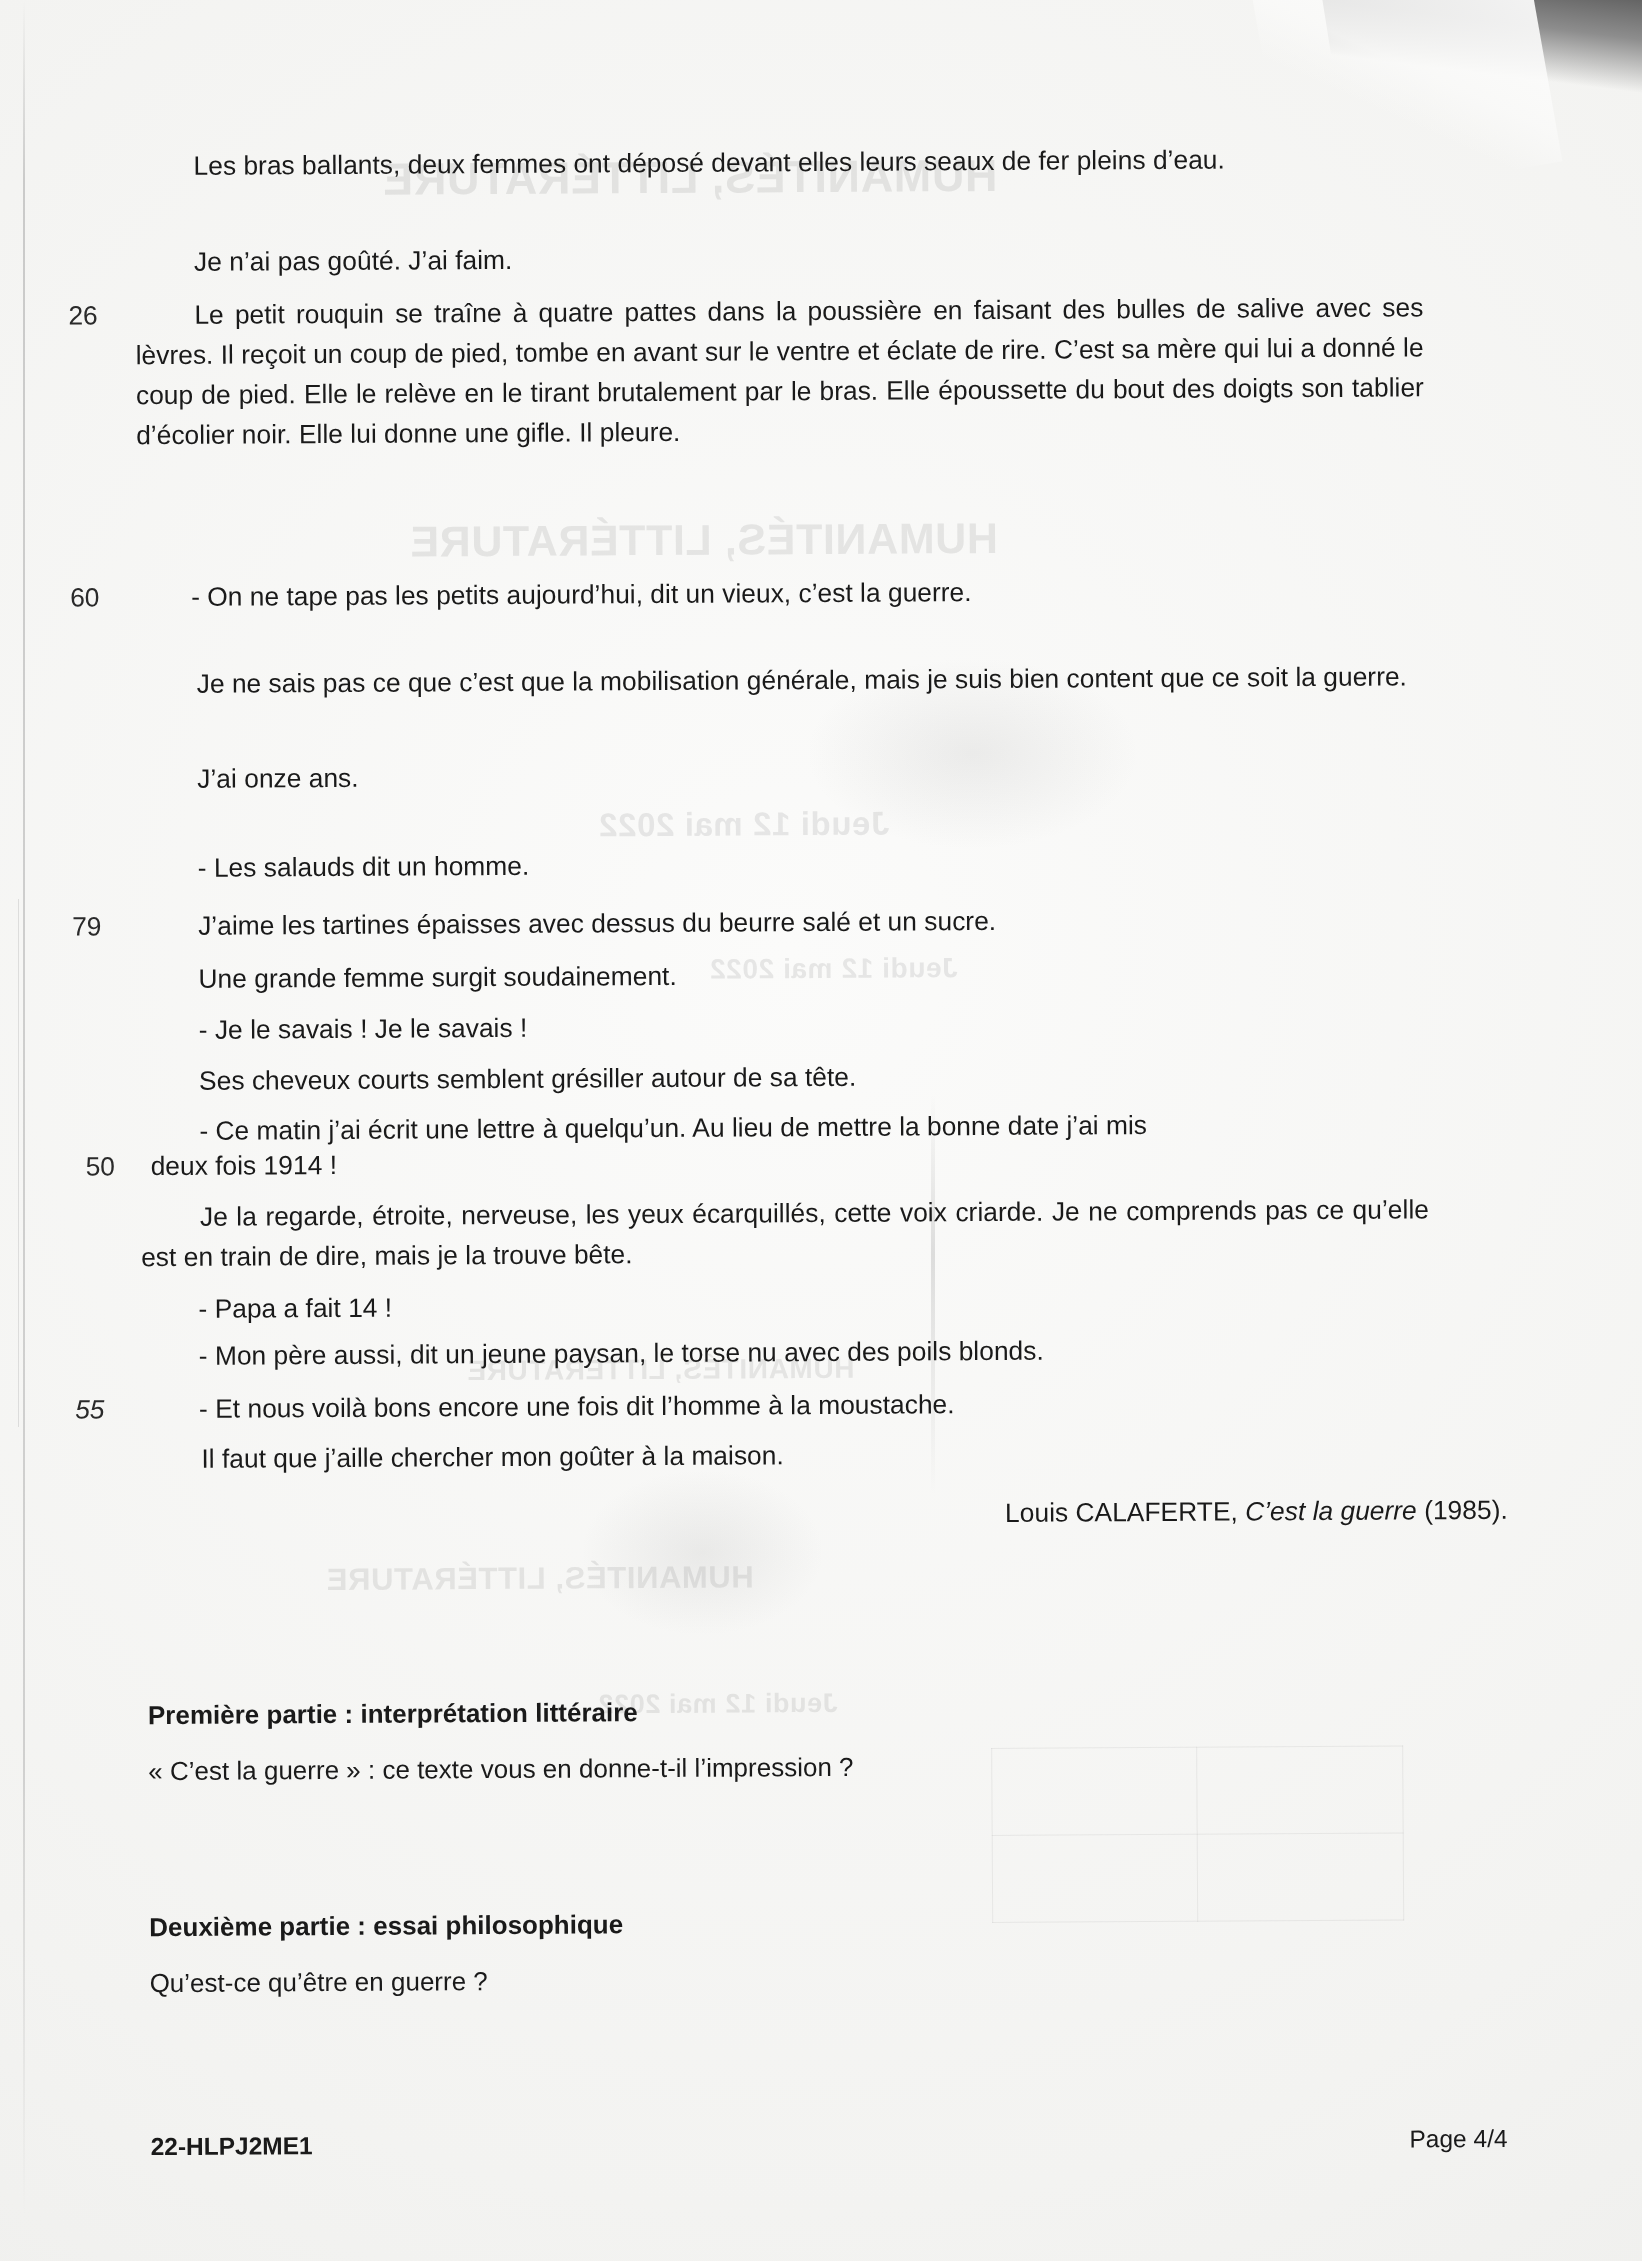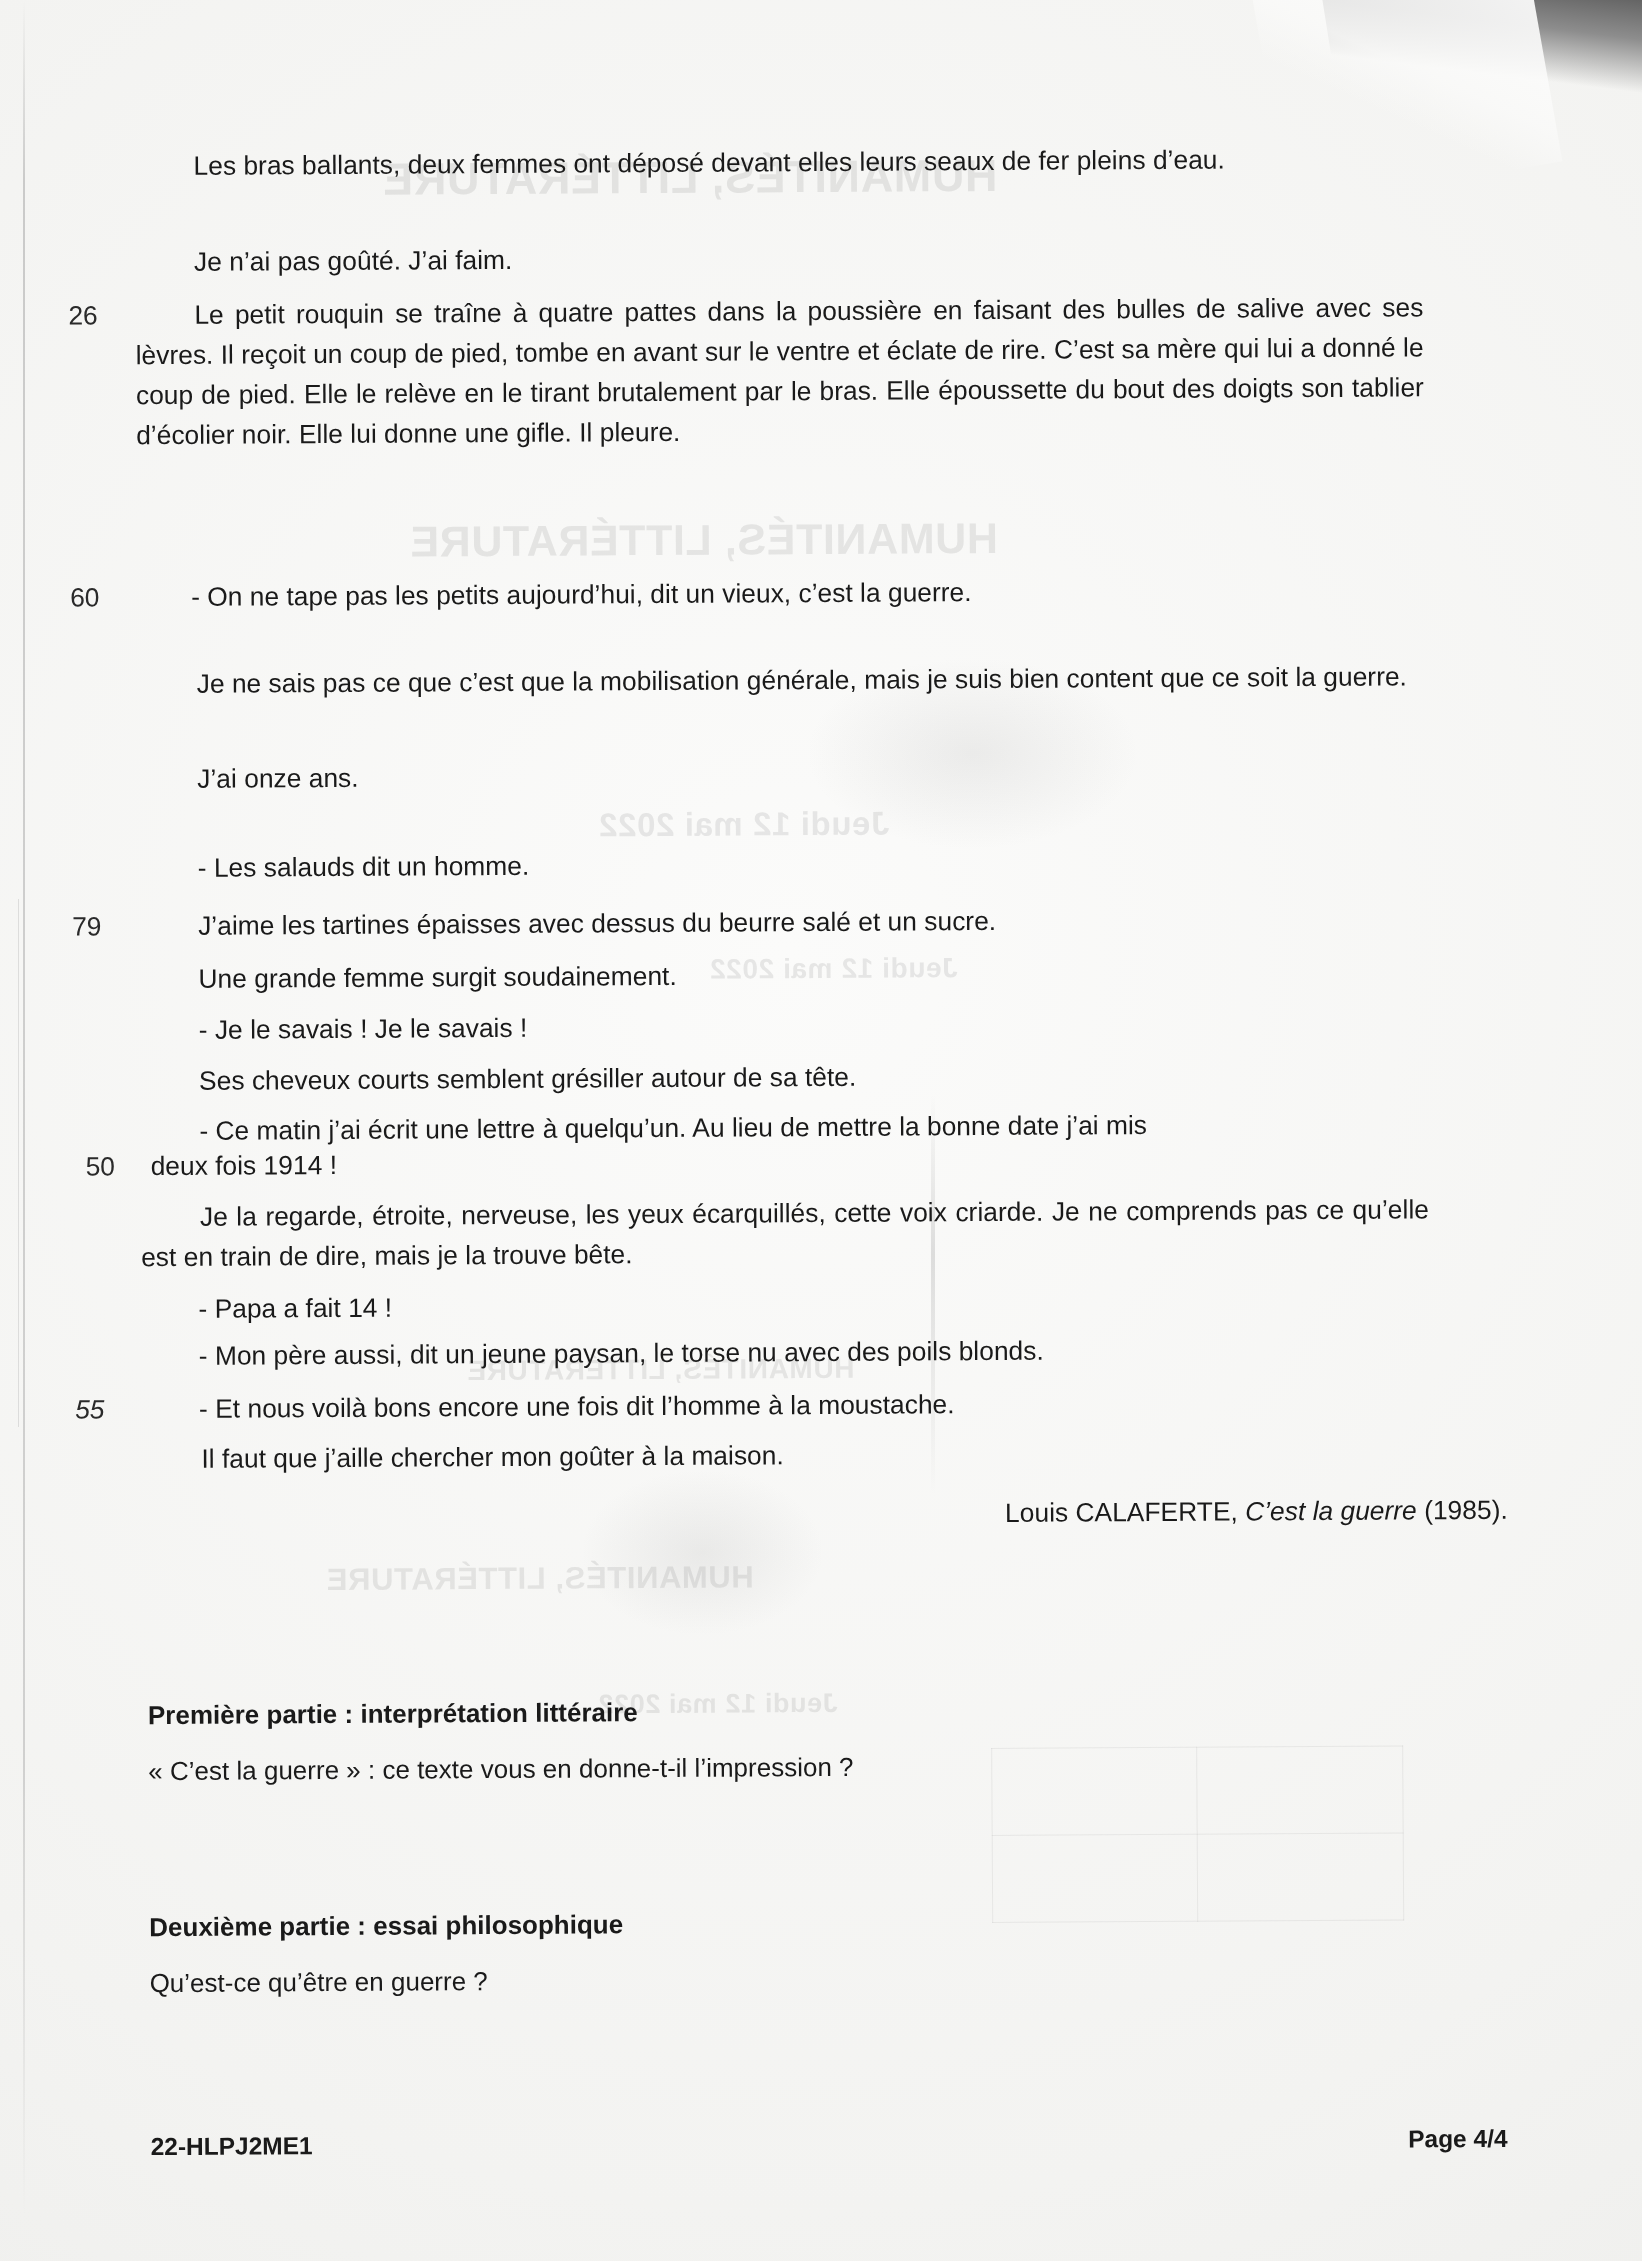--- a/index.html
+++ b/index.html
@@ -279,17 +279,17 @@
       <span>(1985).</span>
     </div>
 
     <div class="q-heading" style="left:143px; top:1692px;">Première partie : interprétation littéraire</div>
     <div class="q-text" style="left:143px; top:1748px;">« C’est la guerre » : ce texte vous en donne-t-il l’impression ?</div>
 
     <div class="q-heading" style="left:143px; top:1904px;">Deuxième partie : essai philosophique</div>
     <div class="q-text" style="left:143px; top:1960px;">Qu’est-ce qu’être en guerre ?</div>
 
     <div class="footer-code" style="left:143px; top:2126px;">22-HLPJ2ME1</div>
-    <div class="footer-page" style="right:143px; top:2126px;font-weight:bold;">Page 4/4</div>
+    <div class="footer-page" style="right:143px; top:2126px;">Page 4/4</div>
 
   </div>
 </div>
 
 
 </body></html>

